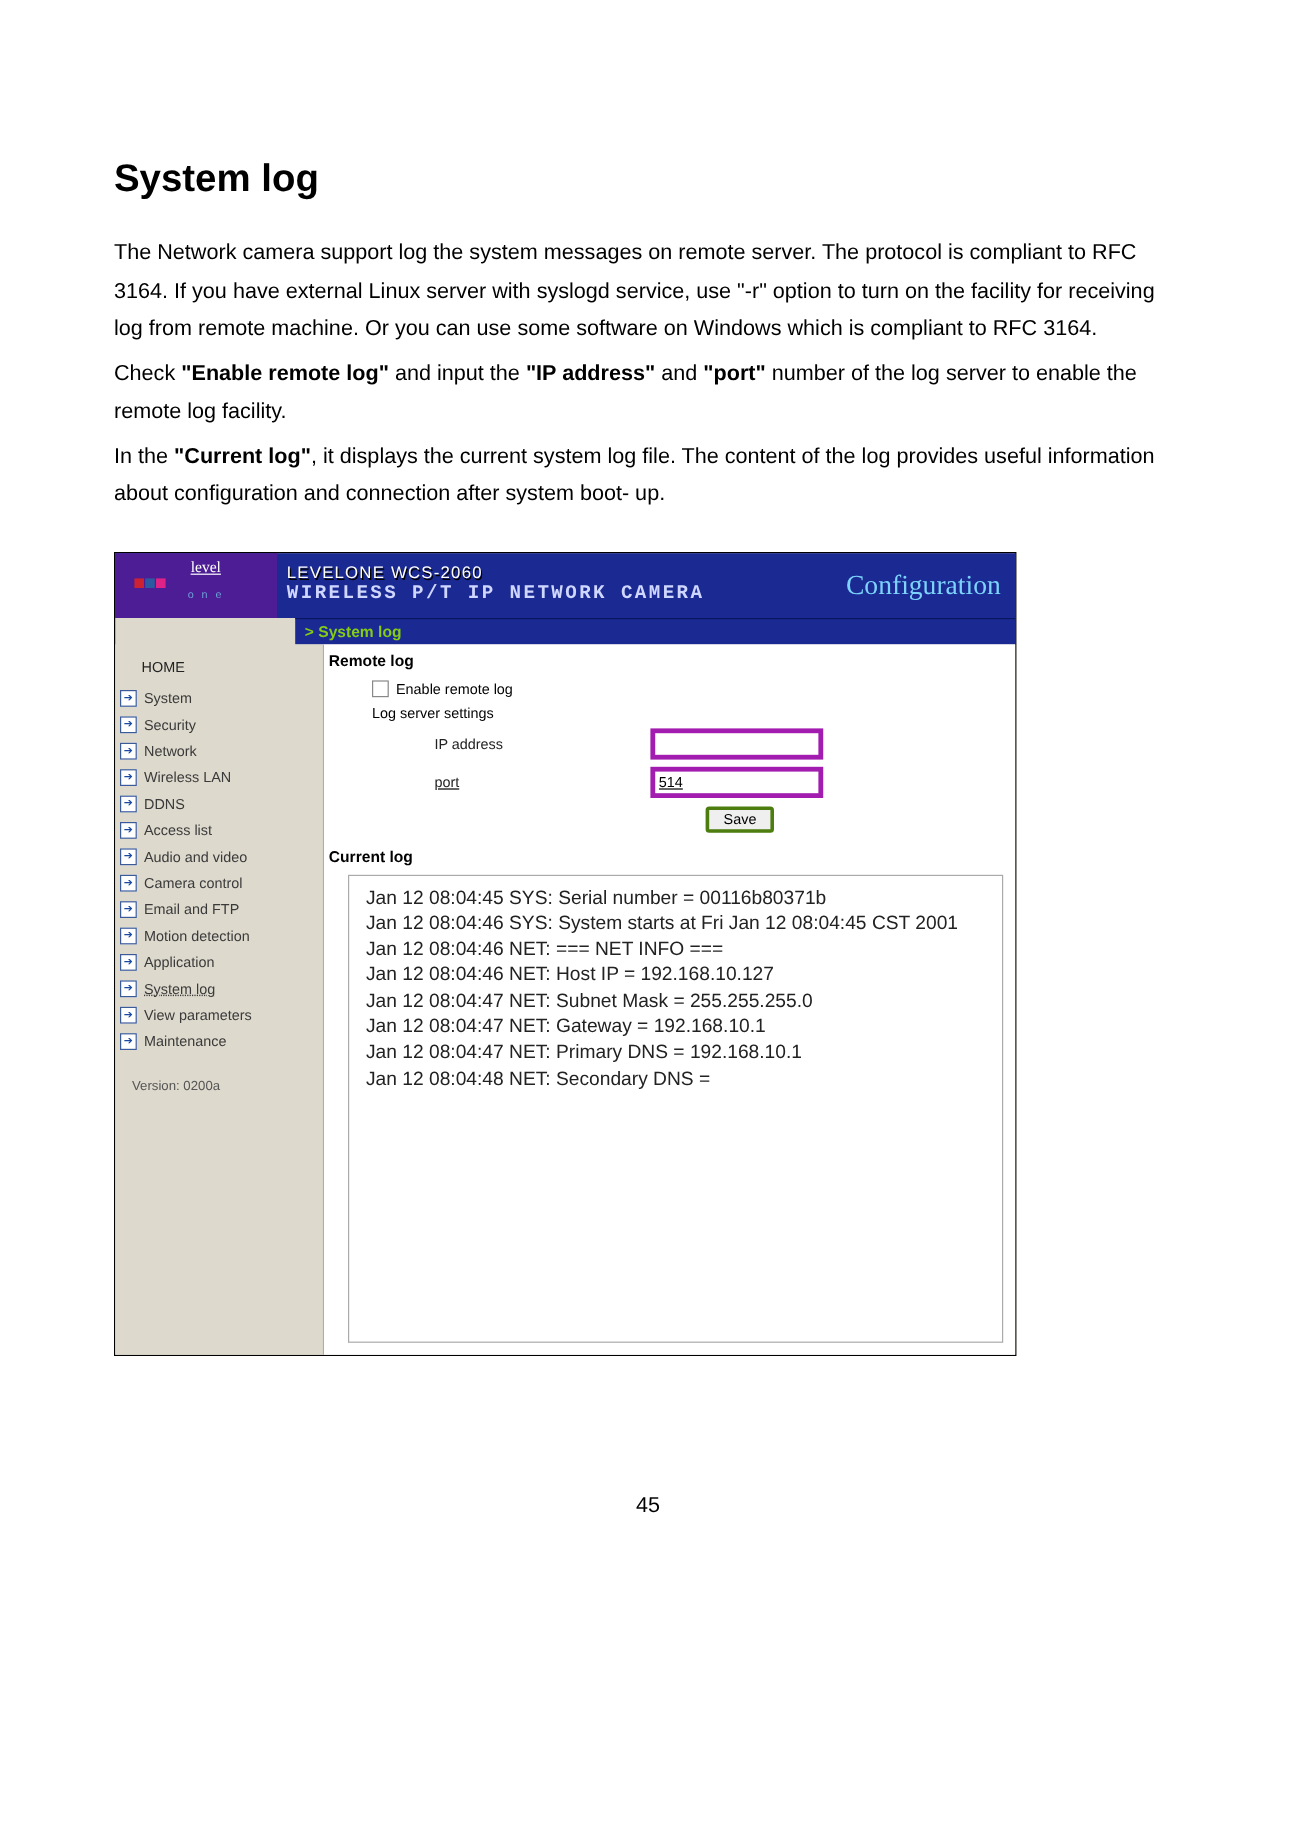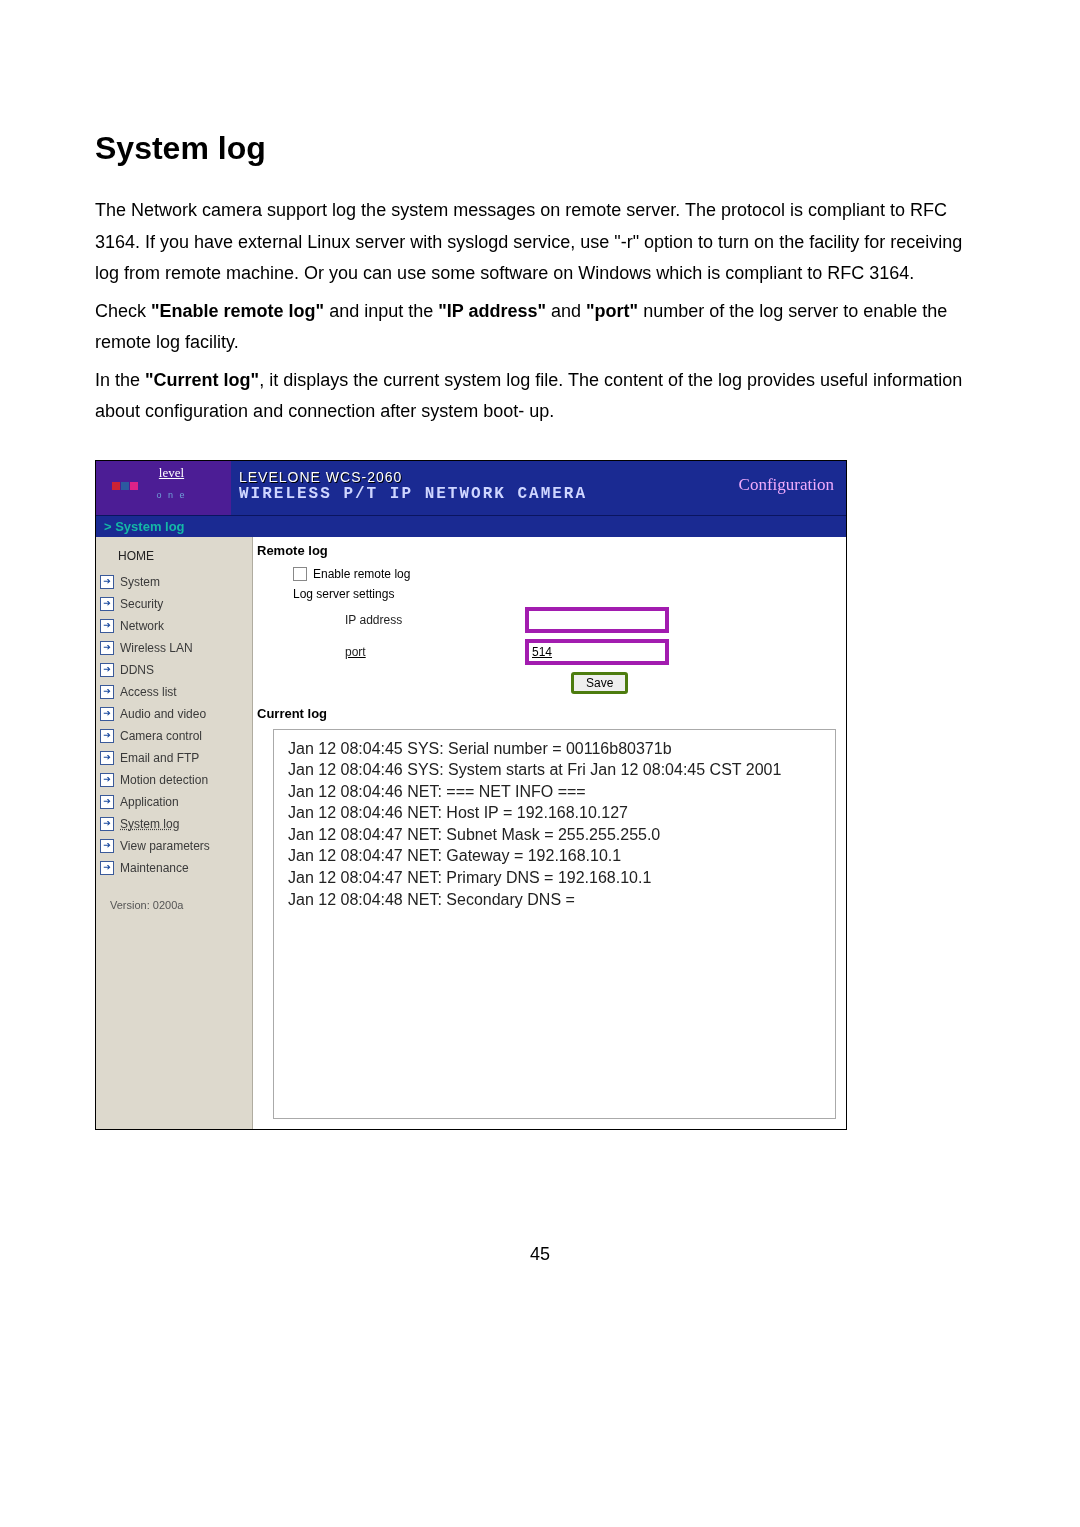--- a/index.html
+++ b/index.html
@@ -68,36 +68,37 @@
   }
   .hdr-sub {
     font-size: 16px;
     letter-spacing: 2px;
     color:#cfd6ff;
     font-weight: bold;
     font-family: Liberation Mono, monospace;
   }
   .hdr-right {
     font-family: Georgia, 'Times New Roman', serif;
-    font-size: 17px;
-    color:#f0abfc;
+    font-size: 23px;
+    color:#7dd3fc;
     padding: 14px 12px 0 0;
   }
   .crumb {
     background: #1a2a92;
-    color:#14b8a6;
+    color:#84cc16;
     font-weight: bold;
     font-size: 13px;
     padding: 3px 8px;
+    margin-left: 150px;
     border-top:1px solid #0a1560;
   }
   
   .cols { display:flex; }
   .sidebar {
-    width: 156px;
+    width: 173px;
     background: #ddd9cd;
     padding-top: 4px;
   }
   .home-link {
     display:block;
     padding: 8px 0 8px 22px;
     color:#222;
     font-size:12px;
   }
   .nav-item {

